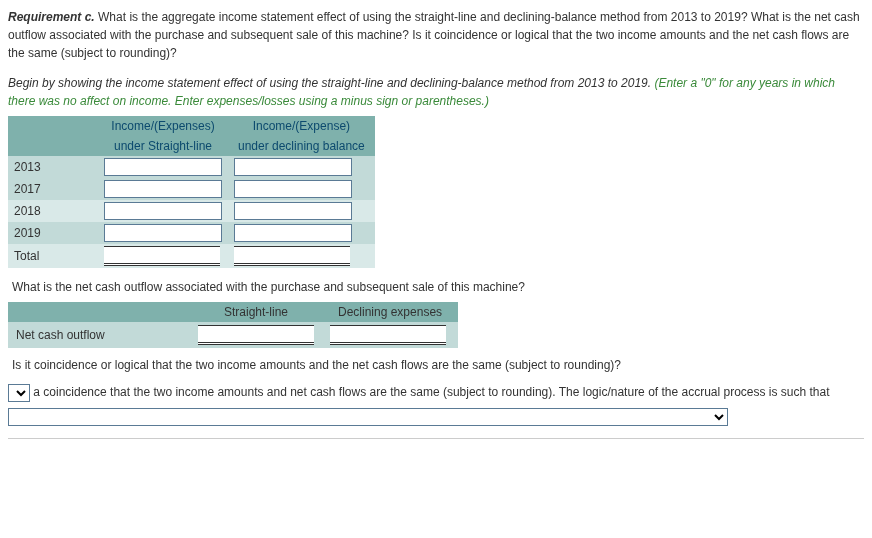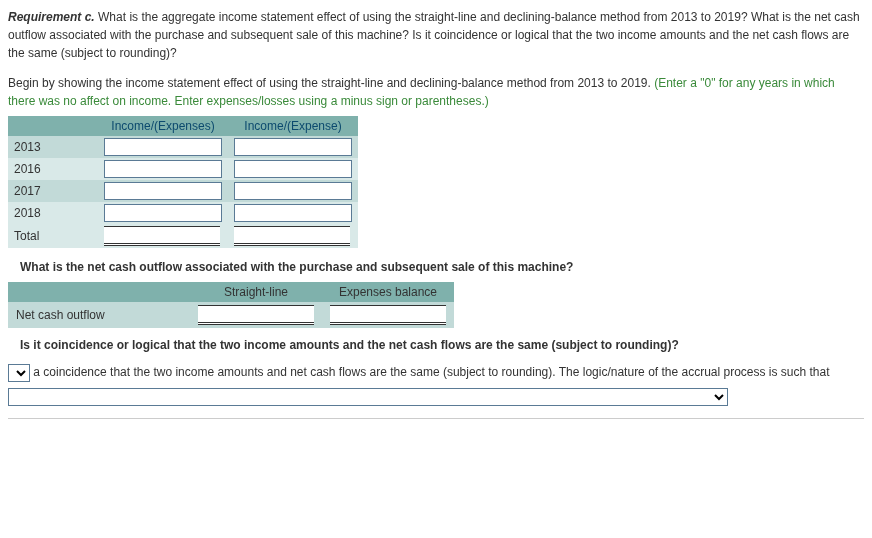--- a/index.html
+++ b/index.html
@@ -8,21 +8,21 @@
     color: #333;
     margin: 8px;
     background: #fff;
     width: 856px;
   }
   .question-text {
     line-height: 1.5;
     margin-bottom: 12px;
   }
   .bold { font-weight: bold; font-style: italic; }
-  .instruction { line-height: 1.5; margin-bottom: 6px; }
+  .instruction { line-height: 1.5; margin-bottom: 6px; font-style: italic; }
   .green { color: #3a8a3a; }
   table.data-table {
     border-collapse: collapse;
     margin-bottom: 10px;
   }
   table.data-table th {
     background: #7fb1ac;
     font-weight: normal;
     padding: 3px 10px;
     text-align: center;
@@ -47,21 +47,21 @@
   input.total-input {
     width: 112px;
     height: 16px;
     border: none;
     border-top: 1px solid #333;
     border-bottom: 3px double #333;
     background: #fff;
     font-size: 12px;
     padding: 0 2px;
   }
-  .subq { margin: 8px 0 6px 12px; line-height: 1.5; font-weight: bold; }
+  .subq { margin: 8px 0 6px 4px; line-height: 1.5; }
   table.cash-table {
     border-collapse: collapse;
     margin-bottom: 4px;
     padding-left: 12px;
   }
   table.cash-table th {
     background: #7fb1ac;
     font-weight: normal;
     padding: 3px 16px;
     text-align: center;
@@ -102,56 +102,61 @@
   <span>Begin by showing the income statement effect of using the straight-line and declining-balance method from 2013 to 2019. </span><span class="green">(Enter a "0" for any years in which there was no affect on income. Enter expenses/losses using a minus sign or parentheses.)</span>
 </div>
 
 <table class="data-table">
   <tbody>
       <tr>
     <th class="year-cell"></th>
     <th>Income/(Expenses)</th>
     <th>Income/(Expense)</th>
   </tr>
+  <tr>
+    <th class="year-cell"></th>
+    <th>under Straight-line</th>
+    <th>under declining balance</th>
+  </tr>
   <tr class="row-dark">
     <td class="year-cell">2013</td>
-    <td><input class="num-input" style=""></td>
-    <td><input class="num-input" style=""></td>
-  </tr>
-  <tr class="row-light">
-    <td class="year-cell">2016</td>
     <td><input class="num-input" style=""></td>
     <td><input class="num-input" style=""></td>
   </tr>
   <tr class="row-dark">
     <td class="year-cell">2017</td>
     <td><input class="num-input" style=""></td>
     <td><input class="num-input" style=""></td>
   </tr>
   <tr class="row-light">
     <td class="year-cell">2018</td>
+    <td><input class="num-input" style=""></td>
+    <td><input class="num-input" style=""></td>
+  </tr>
+  <tr class="row-dark">
+    <td class="year-cell">2019</td>
     <td><input class="num-input" style=""></td>
     <td><input class="num-input" style=""></td>
   </tr>
   <tr class="row-light">
     <td class="year-cell">Total</td>
     <td><input class="total-input" style=""></td>
     <td><input class="total-input" style=""></td>
   </tr>
 </tbody>
   </table>
 
 <div class="subq">What is the net cash outflow associated with the purchase and subsequent sale of this machine?</div>
 
 <table class="cash-table">
   <tbody>
       <tr>
     <th class="label-cell"></th>
     <th>Straight-line</th>
-    <th>Expenses balance</th>
+    <th>Declining expenses</th>
   </tr>
   <tr>
     <td class="label-cell">Net cash outflow</td>
     <td><input class="total-input" style=""></td>
     <td><input class="total-input" style=""></td>
   </tr>
 </tbody>
   </table>
 
 <div class="subq">Is it coincidence or logical that the two income amounts and the net cash flows are the same (subject to rounding)?</div>

